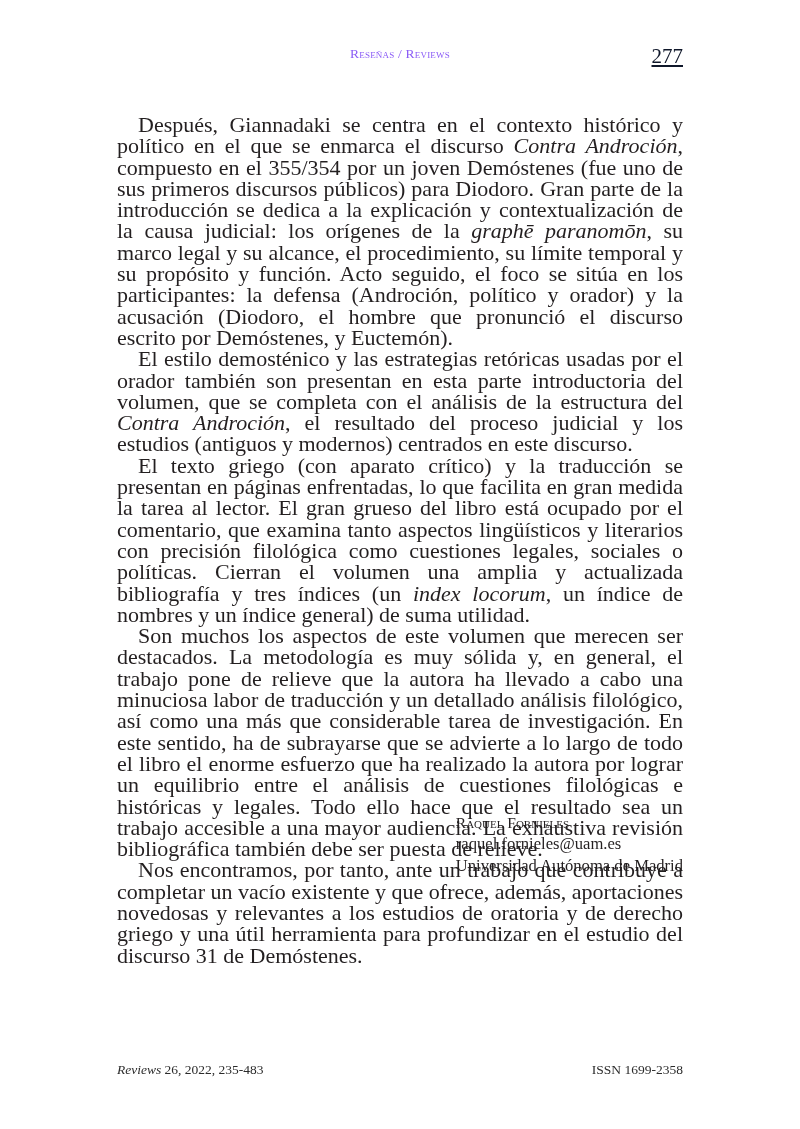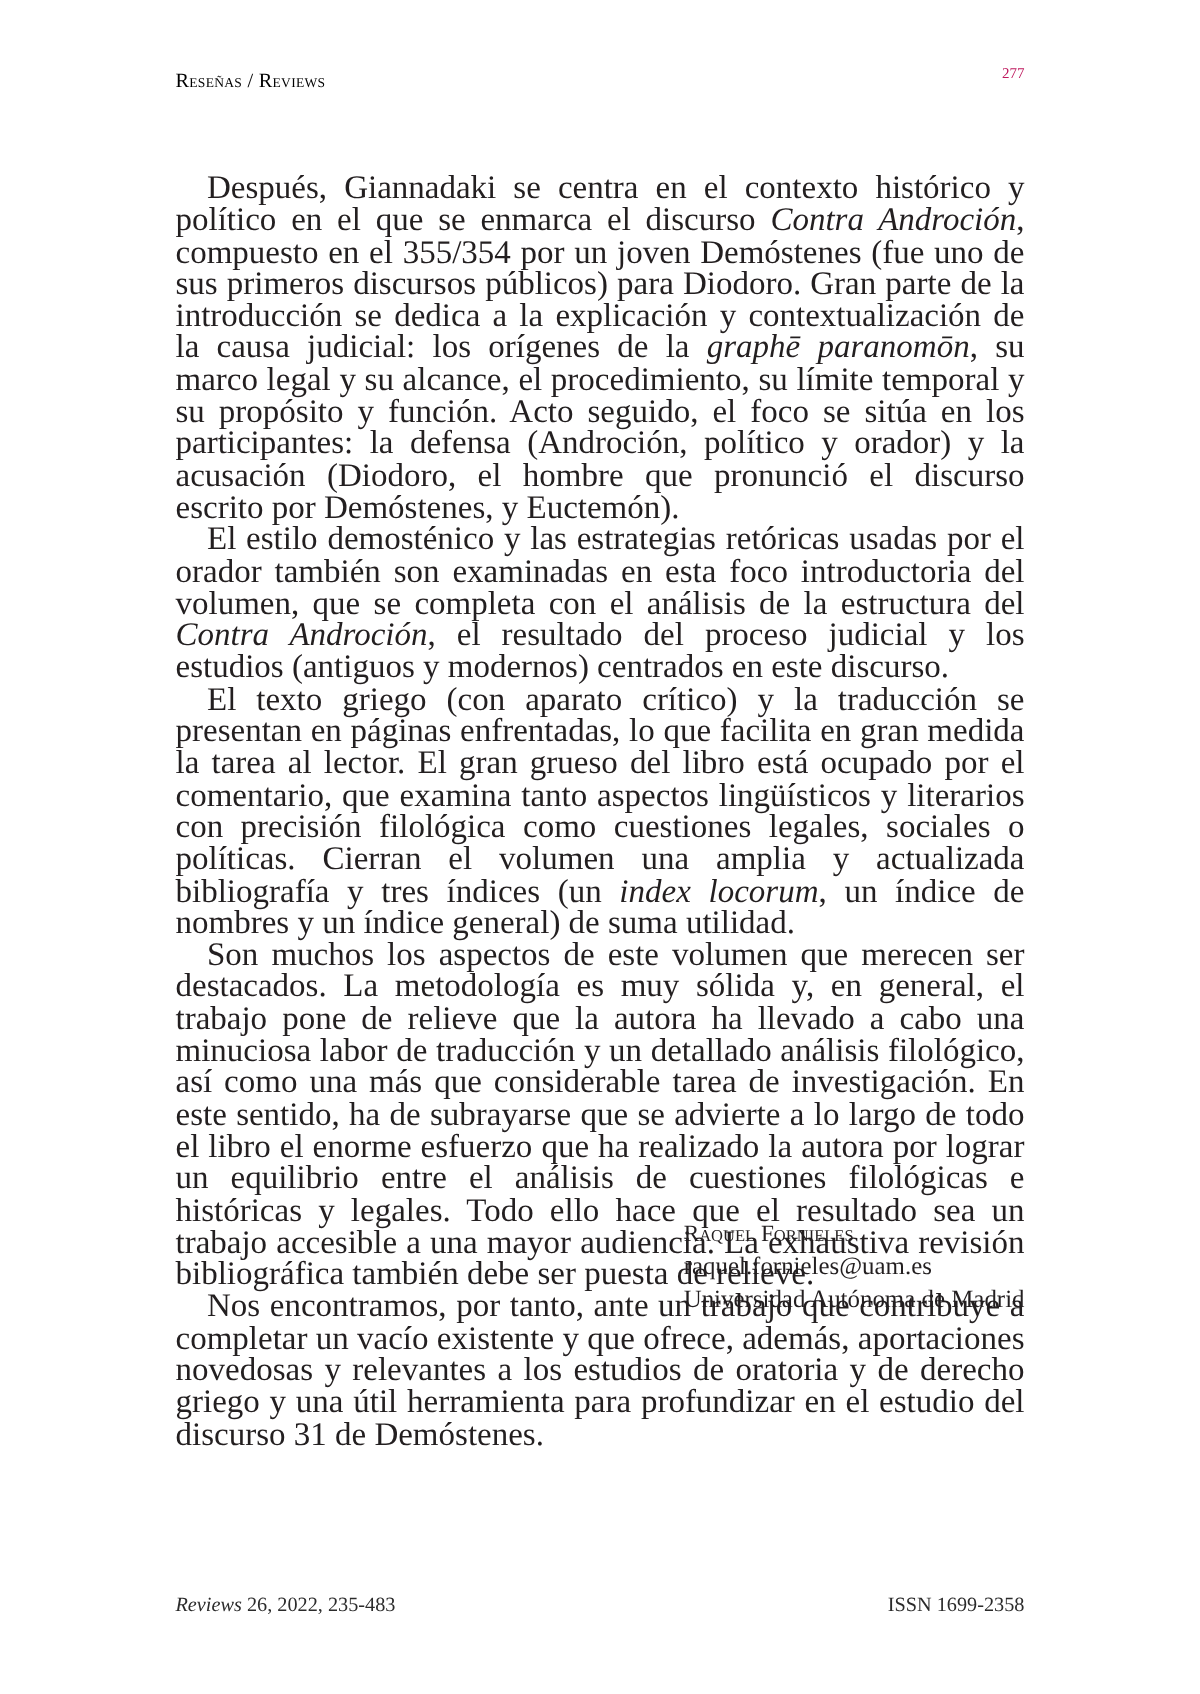--- a/index.html
+++ b/index.html
@@ -20,32 +20,33 @@
     top: 46px;
     left: 117px;
     width: 566px;
     height: 20px;
   }
   .running-title {
     position: absolute;
     left: 0;
     right: 0;
     top: 0;
-    text-align: left;
+    text-align: center;
     font-size: 13.5px;
     font-variant: small-caps;
     letter-spacing: 0.2px;
-    color: #000000;
+    color: #8b5cf6;
   }
   .page-number {
     position: absolute;
     right: 0;
     top: -2px;
-    font-size: 10px;
-    color: #be185d;
+    font-size: 21px;
+    color: #0f172a;
+    text-decoration: underline;
   }
   .body-text {
     position: absolute;
     top: 114px;
     left: 117px;
     width: 566px;
     font-size: 22px;
     line-height: 21.3px;
   }
   .body-text p {
@@ -92,21 +93,21 @@
 <header class="running-head">
   <div class="running-title">Reseñas / Reviews</div>
   <div class="page-number">277</div>
 </header>
 
 <main class="body-text">
   <p>
     <span>Después, Giannadaki se centra en el contexto histórico y político en el que se enmarca el discurso </span><em>Contra Androción</em><span>, compuesto en el 355/354 por un joven Demóstenes (fue uno de sus primeros discursos públicos) para Diodoro. Gran parte de la introducción se dedica a la explicación y contextualización de la causa judicial: los orígenes de la </span><em>graphē paranomōn</em><span>, su marco legal y su alcance, el procedimiento, su límite temporal y su propósito y función. Acto seguido, el foco se sitúa en los participantes: la defensa (Androción, político y orador) y la acusación (Diodoro, el hombre que pronunció el discurso escrito por Demóstenes, y Euctemón).</span>
   </p>
   <p>
-    <span>El estilo demosténico y las estrategias retóricas usadas por el orador también son examinadas en esta foco introductoria del volumen, que se completa con el análisis de la estructura del </span><em>Contra Androción</em><span>, el resultado del proceso judicial y los estudios (antiguos y modernos) centrados en este discurso.</span>
+    <span>El estilo demosténico y las estrategias retóricas usadas por el orador también son presentan en esta parte introductoria del volumen, que se completa con el análisis de la estructura del </span><em>Contra Androción</em><span>, el resultado del proceso judicial y los estudios (antiguos y modernos) centrados en este discurso.</span>
   </p>
   <p>
     <span>El texto griego (con aparato crítico) y la traducción se presentan en páginas enfrentadas, lo que facilita en gran medida la tarea al lector. El gran grueso del libro está ocupado por el comentario, que examina tanto aspectos lingüísticos y literarios con precisión filológica como cuestiones legales, sociales o políticas. Cierran el volumen una amplia y actualizada bibliografía y tres índices (un </span><em>index locorum</em><span>, un índice de nombres y un índice general) de suma utilidad.</span>
   </p>
   <p>
     <span>Son muchos los aspectos de este volumen que merecen ser destacados. La metodología es muy sólida y, en general, el trabajo pone de relieve que la autora ha llevado a cabo una minuciosa labor de traducción y un detallado análisis filológico, así como una más que considerable tarea de investigación. En este sentido, ha de subrayarse que se advierte a lo largo de todo el libro el enorme esfuerzo que ha realizado la autora por lograr un equilibrio entre el análisis de cuestiones filológicas e históricas y legales. Todo ello hace que el resultado sea un trabajo accesible a una mayor audiencia. La exhaustiva revisión bibliográfica también debe ser puesta de relieve.</span>
   </p>
   <p>
     <span>Nos encontramos, por tanto, ante un trabajo que contribuye a completar un vacío existente y que ofrece, además, aportaciones novedosas y relevantes a los estudios de oratoria y de derecho griego y una útil herramienta para profundizar en el estudio del discurso 31 de Demóstenes.</span>
   </p>

